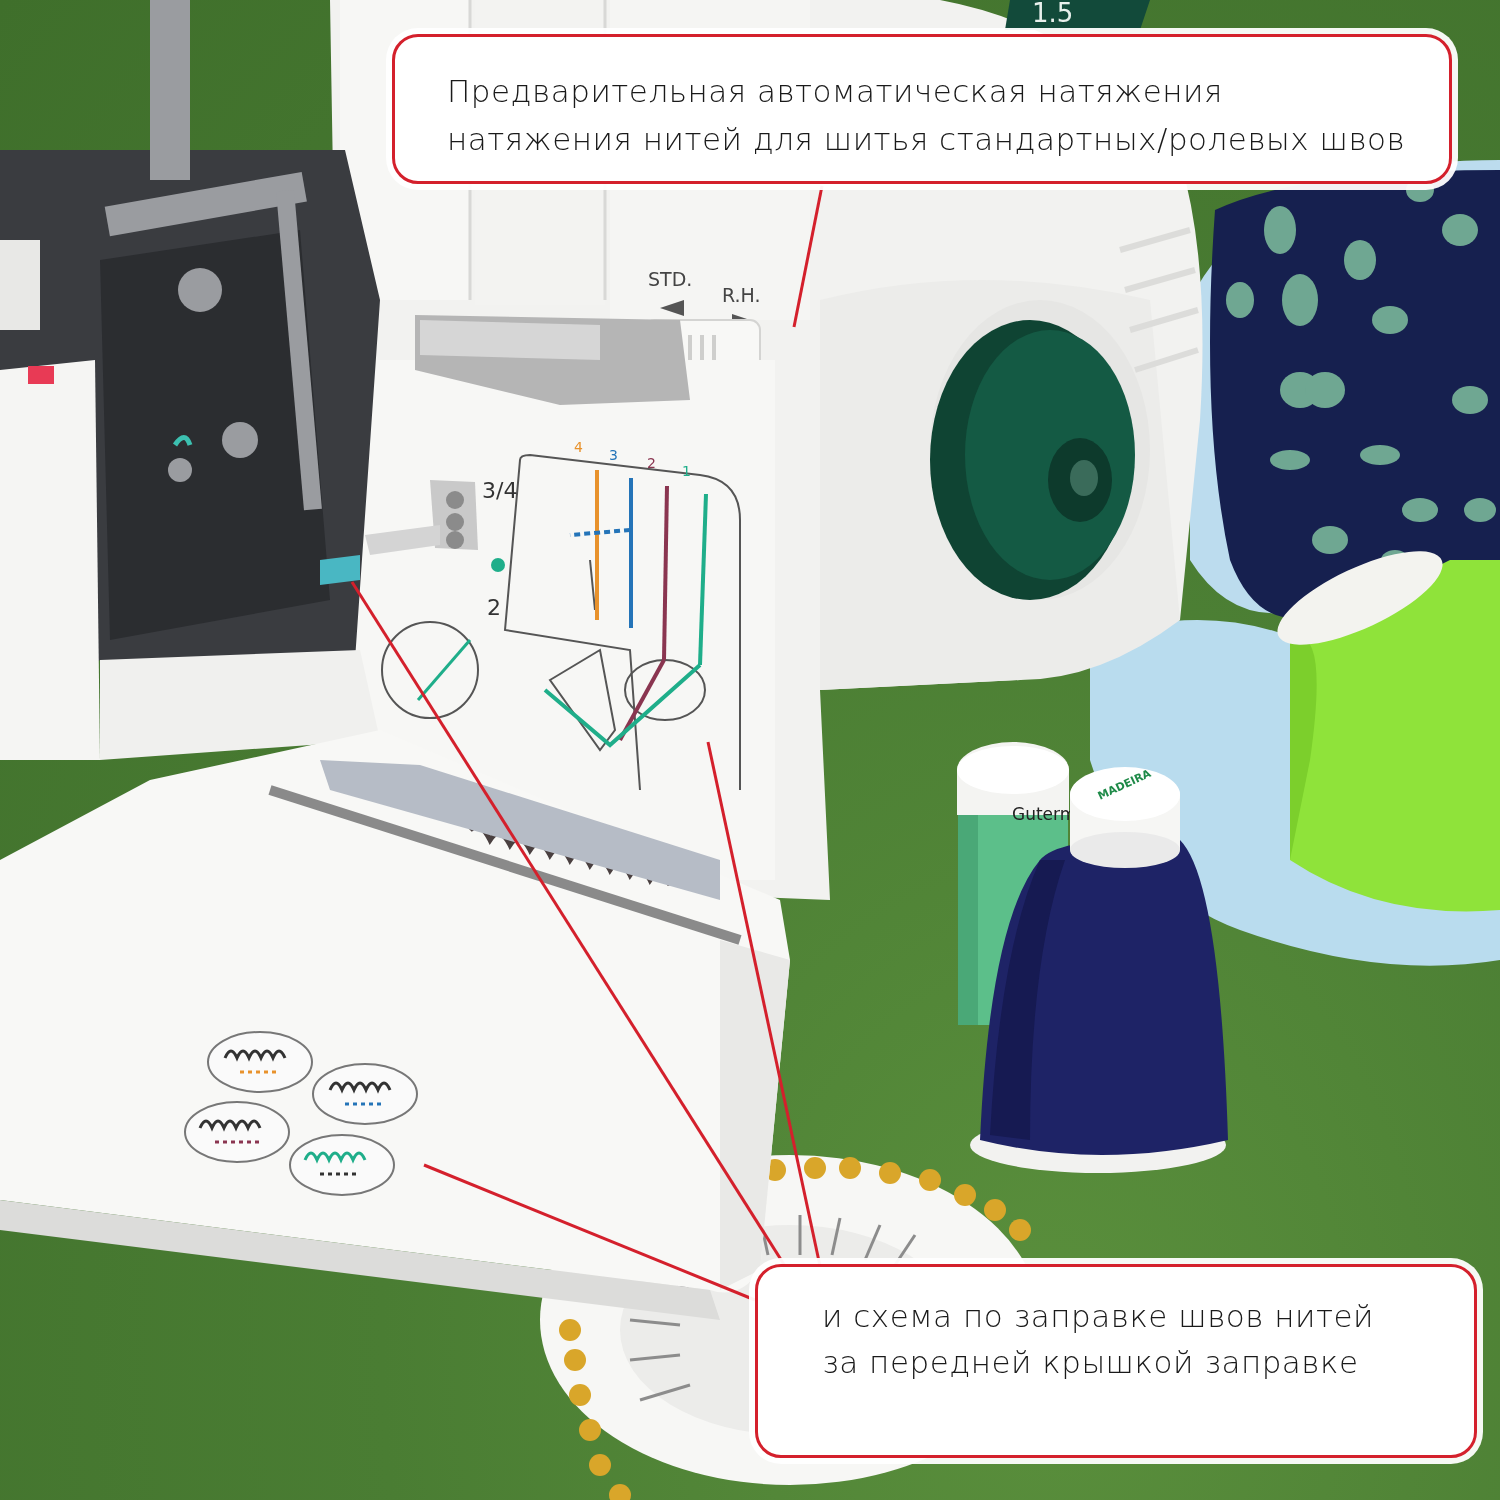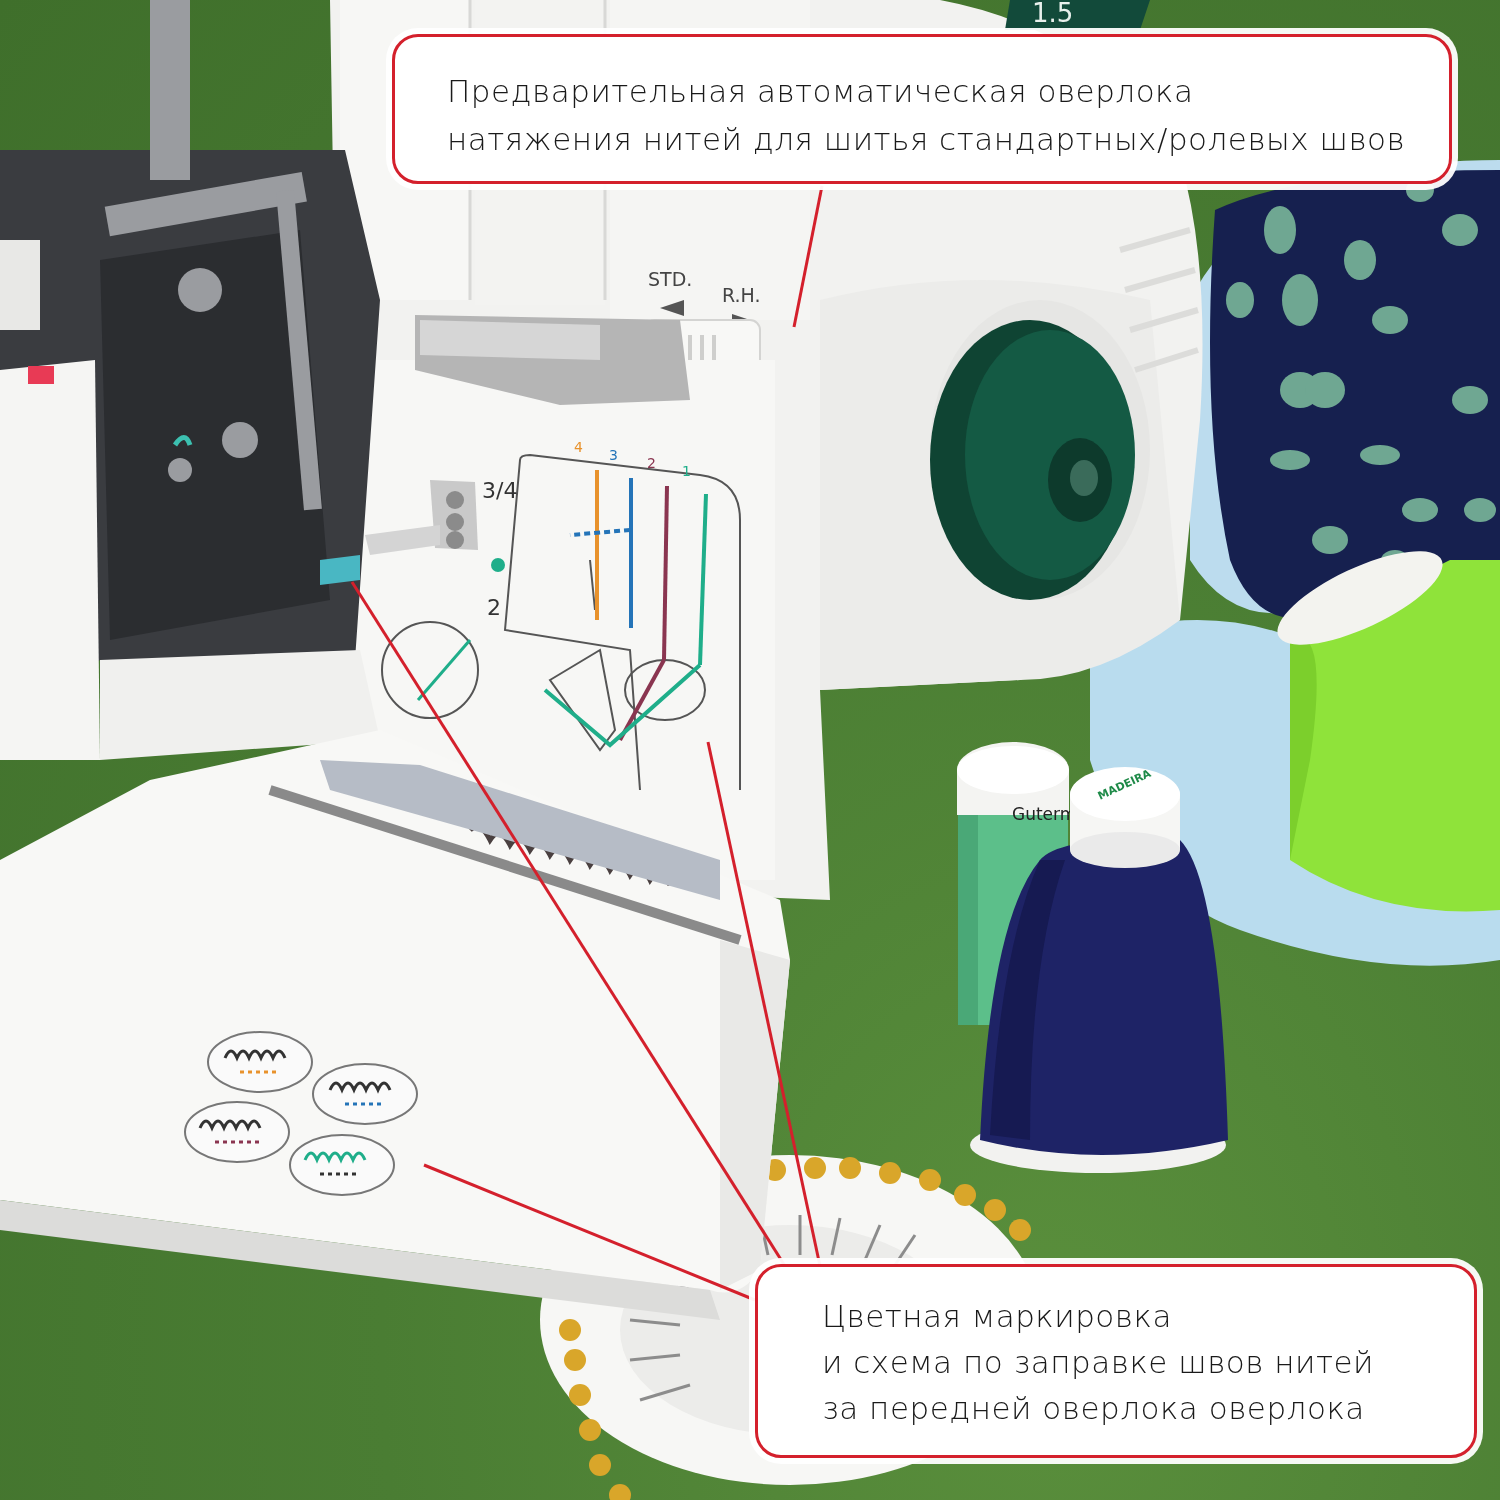--- a/index.html
+++ b/index.html
@@ -241,23 +241,22 @@
 
     <g stroke="#d4202c" stroke-width="3" fill="none">
       <line x1="822" y1="186" x2="794" y2="327"></line>
       <line x1="352" y1="582" x2="785" y2="1266"></line>
       <line x1="708" y1="742" x2="820" y2="1266"></line>
       <line x1="424" y1="1165" x2="755" y2="1300"></line>
     </g>
   </svg>
 
   <div class="callout callout-top">
-    <span class="line">Предварительная автоматическая оверлока</span>
+    <span class="line">Предварительная автоматическая натяжения</span>
     <span class="line">натяжения нитей для шитья стандартных/ролевых швов</span>
   </div>
 
   <div class="callout callout-bottom">
-    <span class="line">Цветная маркировка</span>
     <span class="line">и схема по заправке швов нитей</span>
-    <span class="line">за передней оверлока оверлока</span>
+    <span class="line">за передней крышкой заправке</span>
   </div>
 
 </div>
 
 </body></html>

